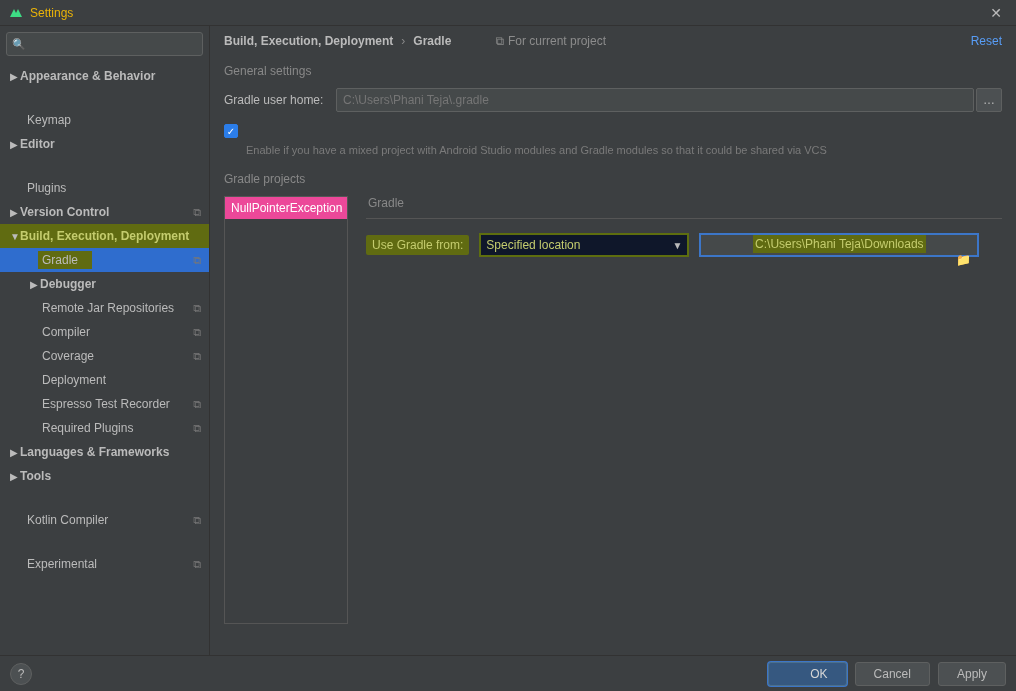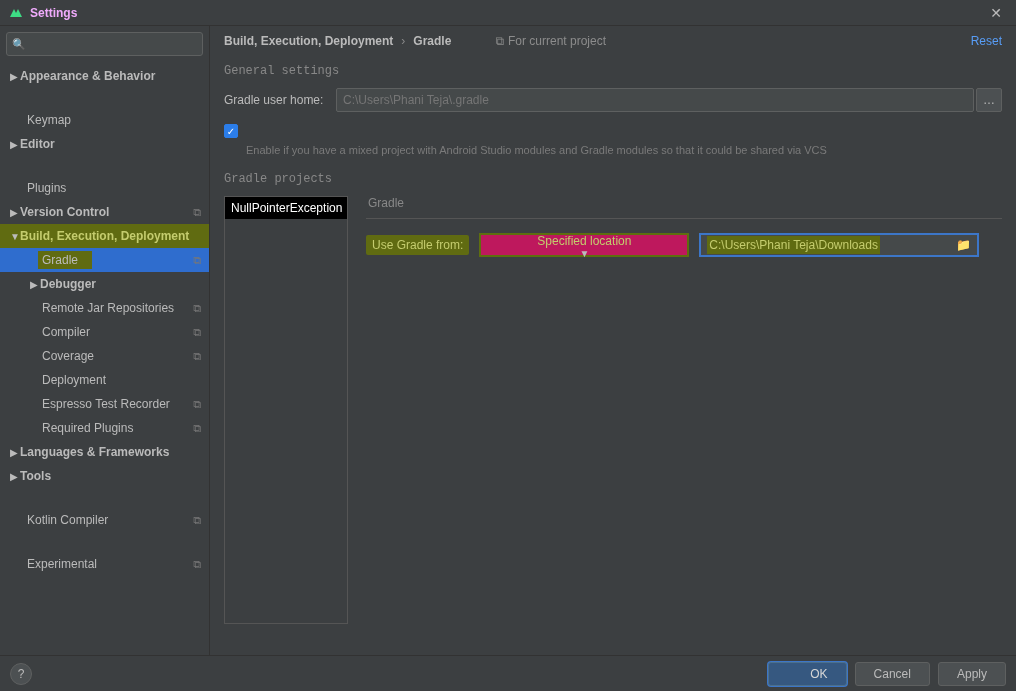--- a/index.html
+++ b/index.html
@@ -1,19 +1,19 @@
 <!DOCTYPE html>
 <html><head>
 <meta charset="utf-8">
 <style>
   * { margin: 0; padding: 0; box-sizing: border-box; font-family: "Segoe UI", sans-serif; font-size: 12px; }
   body { background: #3c3f41; color: #bbbbbb; width: 1016px; height: 691px; overflow: hidden; position: relative; }
   .titlebar { height: 26px; background: #3c3f41; display: flex; align-items: center; padding: 0 8px; border-bottom: 1px solid #323232; }
   .app-logo { width: 16px; height: 16px; margin-right: 6px; display:flex; align-items:center; justify-content:center; }
-  .title { color: #f0abfc; flex:1;font-weight:bold; }
+  .title { color: #eab308; flex:1; }
   .close-x { color:#bbbbbb; cursor:pointer; font-size:14px; padding:2px 6px; }
 
   .sidebar { position:absolute; top:26px; left:0; width:210px; bottom:36px; background:#3c3f41; border-right:1px solid #323232; }
   .search-wrap { padding:6px; }
   .search { width:100%; height:24px; background:#45494a; border:1px solid #5e6060; border-radius:3px; color:#999; padding:0 6px 0 20px; }
   .search-wrap { position:relative; }
   .search-icon { position:absolute; left:12px; top:50%; transform:translateY(-50%); color:#888; font-size:11px; }
 
   .tree { padding-top:2px; }
   .node { display:flex; align-items:center; height:24px; padding-left:10px; cursor:pointer; }
@@ -27,43 +27,43 @@
   .node.hi-bed .node-label { color:#c4cc6e; }
   .node.sel { background:#2f6dce; }
 
   .content { position:absolute; top:26px; left:210px; right:0; bottom:36px; padding:0; }
   .breadcrumb-row { display:flex; align-items:center; padding:8px 14px; }
   .crumb { color:#bbbbbb; font-weight:600; }
   .crumb-sep { margin:0 8px; color:#888; }
   .scope { margin-left:44px; color:#8c8c8c; display:flex; align-items:center; gap:4px; }
   .reset { margin-left:auto; color:#589df6; cursor:pointer; }
 
-  .section-title { color:#888; padding:8px 14px 4px 14px;font-family:Liberation Mono, monospace; }
+  .section-title { color:#888; padding:8px 14px 4px 14px; }
   .form-row { display:flex; align-items:center; padding:6px 14px; gap:2px; }
   .form-label { width:110px; color:#bbbbbb; }
   .text-input { flex:1; height:24px; background:#45494a; border:1px solid #5e6060; border-radius:2px; color:#777; padding:0 6px; }
   .browse-btn { width:26px; height:24px; background:#4c5052; border:1px solid #5e6060; border-radius:2px; color:#bbb; cursor:pointer; display:flex; align-items:center; justify-content:center; }
   .hint { color:#7a7a7a; padding:2px 14px 6px 136px; font-size:11px; }
   .check-row { display:flex; align-items:center; padding:6px 14px; gap:8px; }
   .checkbox { width:14px; height:14px; background:#2b7de9; border:1px solid #2b7de9; display:flex; align-items:center; justify-content:center; color:#fff; font-size:10px; border-radius:2px;}
   .check-label { color:#bbbbbb; }
   .check-hint { color:#7a7a7a; padding:0 14px 8px 36px; font-size:11px; }
 
   .projects-section { display:flex; padding:6px 14px; gap:8px; height:440px; }
   .proj-list { width:124px; border:1px solid #555; background:#3c3f41; }
-  .proj-item { background:#000000; color:#fff; padding:4px 6px; }
+  .proj-item { background:#ec4899; color:#fff; padding:4px 6px; }
   .proj-detail { flex:1; padding:0 0 0 10px; }
   .proj-detail-title { color:#888; padding: 0 0 6px 2px; }
   .divider { height:1px; background:#555; margin:2px 0 14px 0; }
   .detail-row { display:flex; align-items:center; gap:10px; }
   .hl-label { background:#606b11; color:#c4cc6e; padding:3px 6px; border-radius:2px; }
   .combo { height:24px; width:210px; background:#4c5052; border:1px solid #606b11; display:flex; align-items:center; justify-content:space-between; padding:0 6px; }
-  .combo.hl { background:#be185d; border-color:#5e6e0f; box-shadow:inset 0 0 0 1px #5e6e0f;flex-direction:column; }
+  .combo.hl { background:#0f172a; border-color:#5e6e0f; box-shadow:inset 0 0 0 1px #5e6e0f; }
   .combo-arrow { color:#bbb; font-size:10px; }
-  .path-input { height:24px; width:280px; background:#45494a; border:2px solid #3c76c8; display:flex; align-items:center; padding:0 6px; gap:8px; }
+  .path-input { height:24px; width:280px; background:#45494a; border:2px solid #3c76c8; display:flex; align-items:center; padding:0 6px; gap:0;flex-direction:column; }
   .path-input .hl-text { background:#606b11; color:#c4cc6e; padding:2px 2px; }
   .path-input .folder-ico { margin-left:auto; color:#888; }
 
   .footer { position:absolute; bottom:0; left:0; right:0; height:36px; background:#3c3f41; border-top:1px solid #323232; display:flex; align-items:center; padding:0 10px; gap:8px; }
   .help-btn { width:22px; height:22px; border:1px solid #5e6060; border-radius:11px; background:#4c5052; display:flex; align-items:center; justify-content:center; color:#bbb; cursor:pointer; }
   .spacer { flex:1; }
   .btn { height:24px; padding:0 18px; background:#4c5052; border:1px solid #5e6060; color:#bbb; border-radius:3px; cursor:pointer; display:flex; align-items:center; }
   .btn.primary { background:#365880; border-color:#4c708c; color:#d6d6d6; box-shadow:0 0 0 1px #3c76c8;padding-left:41px; }
 </style>
 </head>

